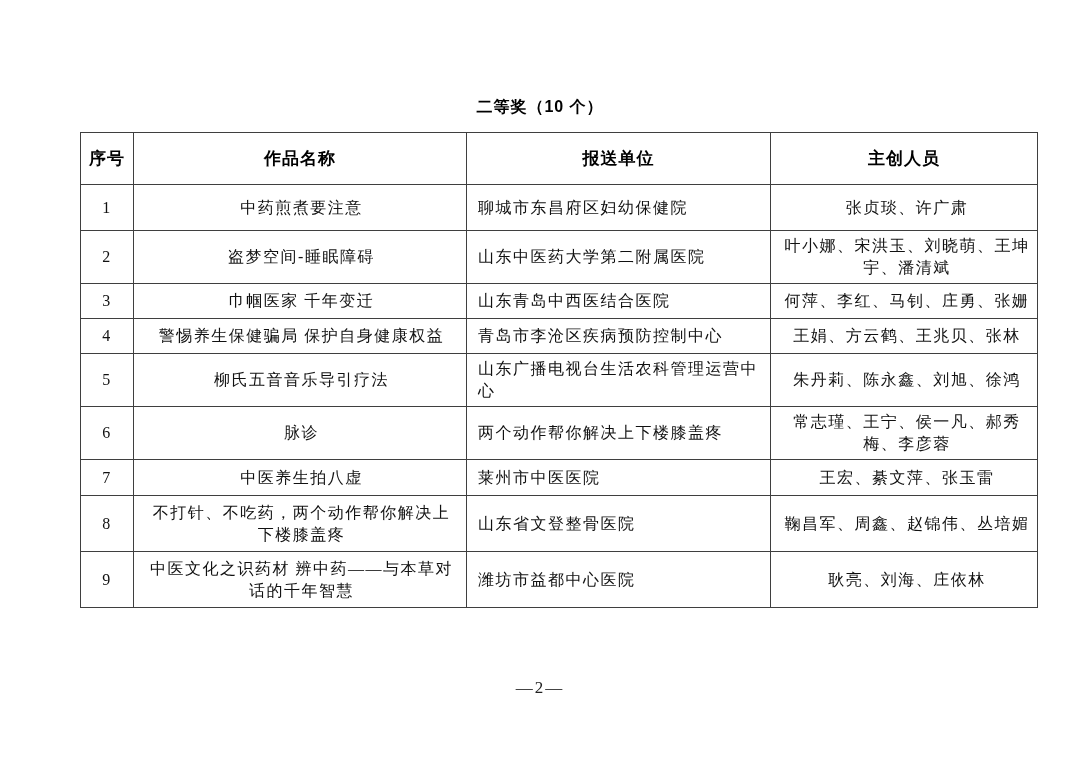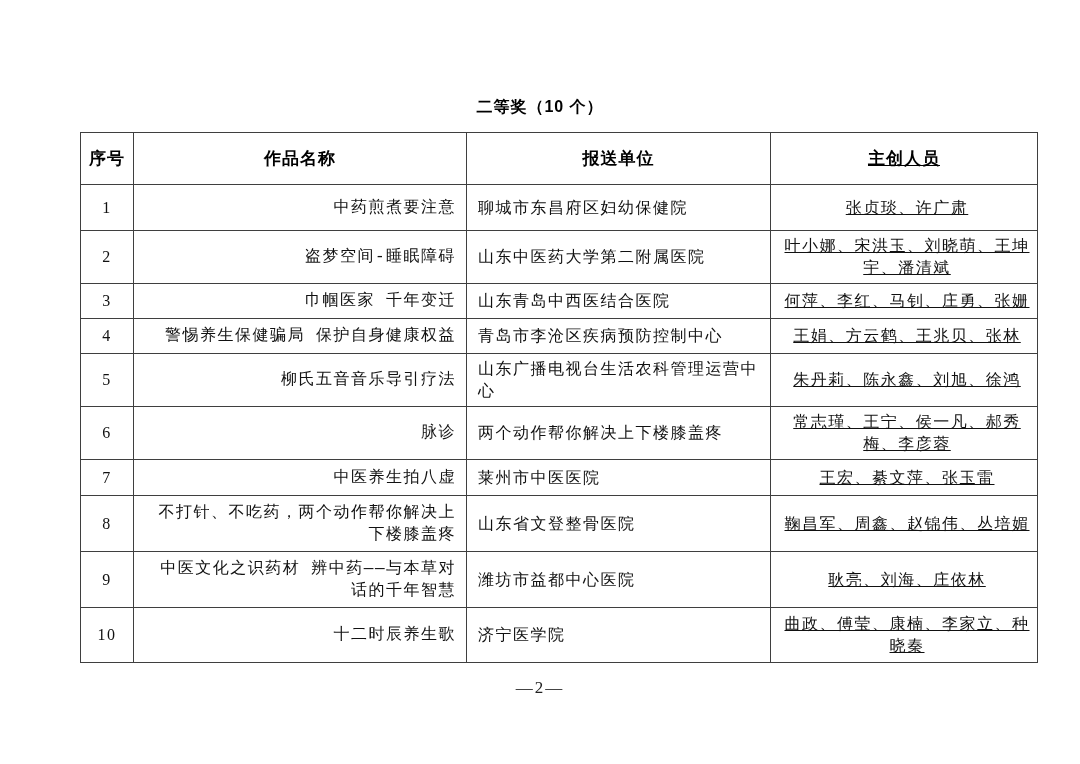--- a/index.html
+++ b/index.html
@@ -44,23 +44,23 @@
   }
   table.awards td {
     font-size: 16px;
     letter-spacing: 1.5px;
     line-height: 22px;
     color: #111;
   }
   .c-no { width: 53px; }
   .c-title { width: 333px; }
   .c-org { width: 304px; }
-  .c-creators { width: 267px; text-decoration: underline; }
+  .c-creators { width: 267px; }
   td.c-no { text-align: center; letter-spacing: 0; font-size: 16px; }
-  td.c-title { text-align: right; padding: 4px 10px 4px 13px; font-family: Liberation Mono, monospace; }
+  td.c-title { text-align: center; padding: 4px 10px 4px 13px; }
   td.c-org { text-align: left; padding: 4px 6px 4px 11px; }
   td.c-creators { text-align: center; padding: 4px 4px 4px 10px; }
   tr.r1  td { height: 46px; }
   tr.r2  td { height: 46px; }
   tr.r3  td { height: 35px; }
   tr.r4  td { height: 35px; }
   tr.r5  td { height: 53px; }
   tr.r6  td { height: 53px; }
   tr.r7  td { height: 36px; }
   tr.r8  td { height: 56px; }
@@ -137,22 +137,16 @@
       <td class="c-title">不打针、不吃药，两个动作帮你解决上下楼膝盖疼</td>
       <td class="c-org">山东省文登整骨医院</td>
       <td class="c-creators">鞠昌军、周鑫、赵锦伟、丛培媚</td>
     </tr>
     <tr class="r9">
       <td class="c-no">9</td>
       <td class="c-title">中医文化之识药材 辨中药——与本草对话的千年智慧</td>
       <td class="c-org">潍坊市益都中心医院</td>
       <td class="c-creators">耿亮、刘海、庄依林</td>
     </tr>
-    <tr class="r10">
-      <td class="c-no">10</td>
-      <td class="c-title">十二时辰养生歌</td>
-      <td class="c-org">济宁医学院</td>
-      <td class="c-creators">曲政、傅莹、康楠、李家立、种晓秦</td>
-    </tr>
   </tbody>
 </table>
 
 <div class="page-footer">—2—</div>
 
 </body></html>

